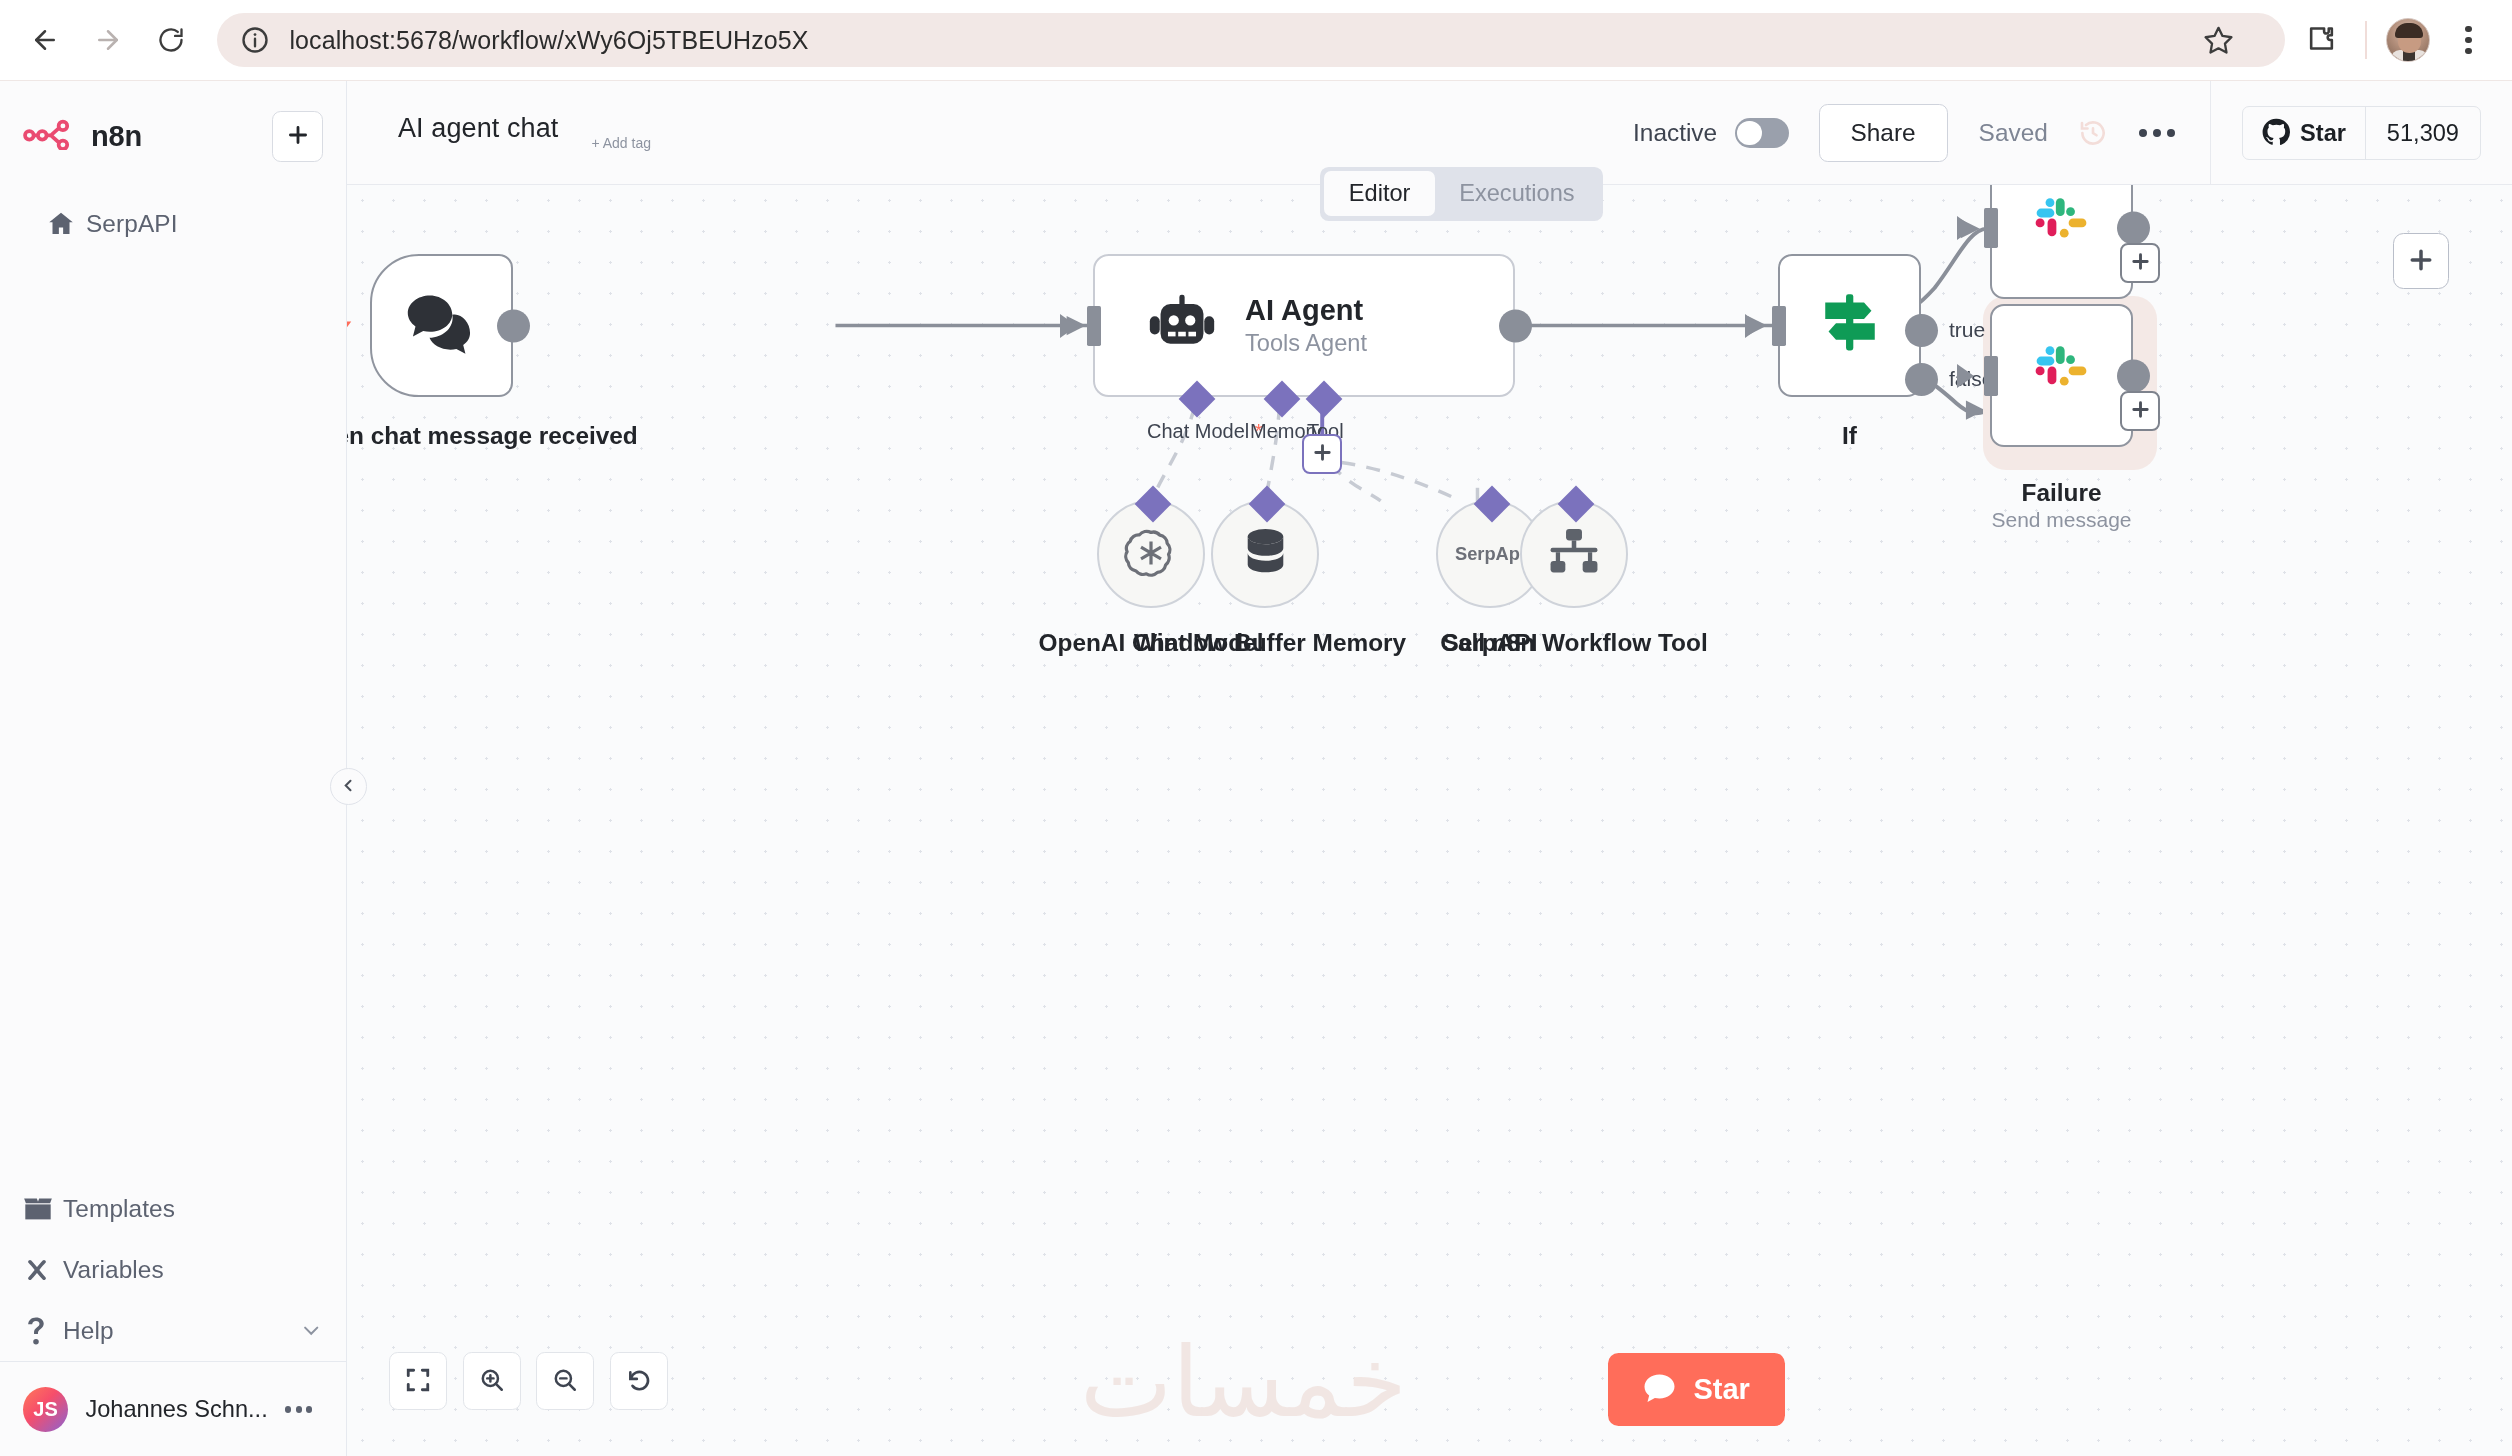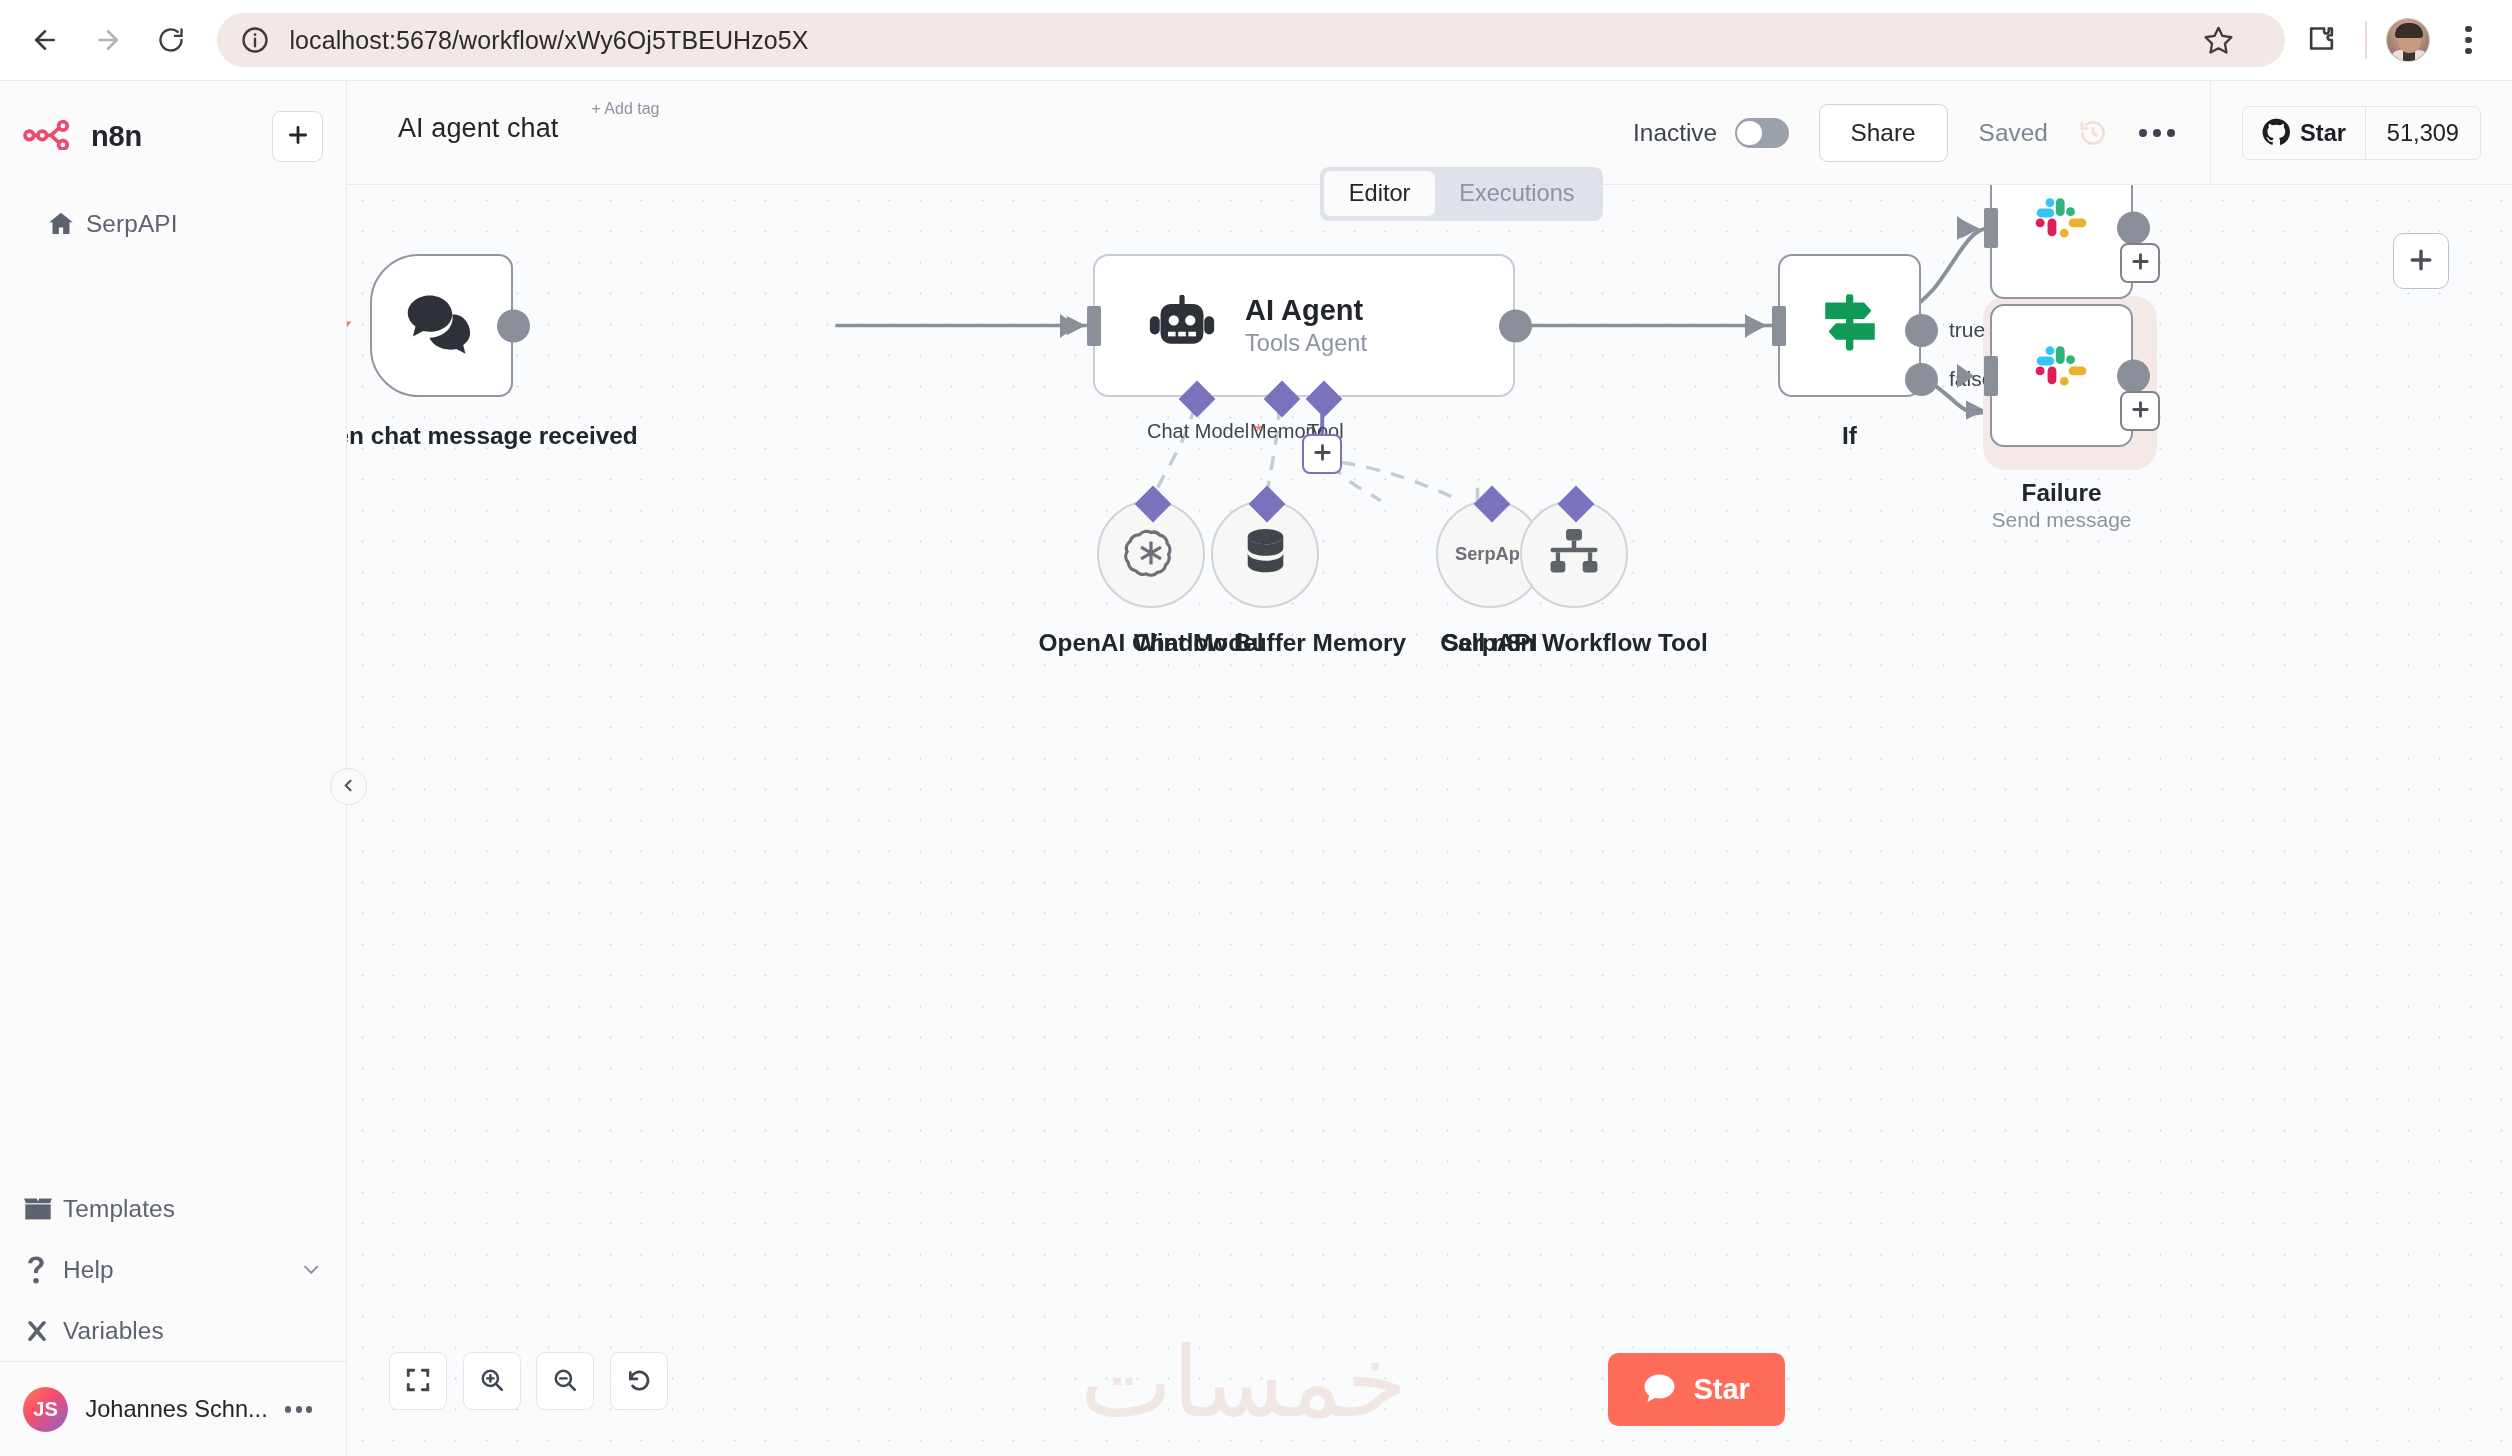--- a/index.html
+++ b/index.html
@@ -97,21 +97,21 @@
     cursor: pointer; z-index: 30;
   }
 
   
   #wf-header {
     position: absolute; top: 81px; left: 347px; width: 2165px; height: 104px;
     background: #fbfbfc; display: flex; align-items: flex-start;
     border-bottom: 0.9px solid #e8eaef;
   }
   #wf-title { font-size: 27px; color: #22252a; margin: 32px 0 0 51px; letter-spacing: 0.1px; }
-  #add-tag { font-size: 16px; color: #8d93a0; margin: 19px 0 0 33px; cursor: pointer; }
+  #add-tag { font-size: 14px; color: #8d93a0; margin: 54px 0 0 33px; cursor: pointer; }
   #wf-right { margin-left: auto; display: flex; align-items: center; height: 104px; padding-right: 0; }
   #inactive-label { font-size: 24.4px; color: #3e4450; margin-right: 17.4px; }
   #active-toggle {
     width: 54px; height: 30px; border-radius: 15px; background: #9aa0ac;
     position: relative; cursor: pointer; flex: 0 0 auto;
   }
   #active-toggle::after {
     content:''; position:absolute; left: 2.6px; top: 2.6px; width: 24.4px; height: 24.4px;
     border-radius: 50%; background: #fff;
   }
@@ -359,39 +359,39 @@
       <span class="nav-ico">
         <svg width="30" height="26" viewBox="0 0 26 22" fill="#5c6270">
             <path d="M2 7h22v13H2z"></path>
             <path d="M1 2h11l1.5 4H2.5zM14 2h11l-1.5 4H12.5z"></path>
           </svg>
       </span>
       <span class="nav-lbl">Templates</span>
     </div>
     <div class="nav-item">
       <span class="nav-ico">
+        <svg width="28" height="28" viewBox="0 0 24 24" fill="none" stroke="#5c6270" stroke-width="3.1" stroke-linecap="round">
+            <path d="M6 5c3 3 9 11 12 14M18 5C15 8 9 16 6 19"></path>
+          </svg>
+      </span>
+      <span class="nav-lbl">Variables</span>
+    </div>
+    <div class="nav-item">
+      <span class="nav-ico">
         <svg width="26" height="30" viewBox="0 0 20 26" fill="#5c6270">
             <path d="M10 1.2C6 1.2 3.4 3.6 3.2 7.2h3.5c.1-1.8 1.3-2.9 3.2-2.9 1.9 0 3.1 1 3.1 2.5 0 1.3-.7 2-2.3 3.2-1.8 1.4-2.5 2.5-2.4 4.6v.9h3.4v-.7c0-1.5.6-2.2 2.3-3.5 1.8-1.4 2.7-2.8 2.7-4.7C16.7 3.4 13.9 1.2 10 1.2z"></path>
             <circle cx="10" cy="22.4" r="2.4"></circle>
           </svg>
       </span>
       <span class="nav-lbl">Help</span>
       <span class="nav-chev">
         <svg width="24.4" height="24.4" viewBox="0 0 24 24" fill="none" stroke="#8d93a0" stroke-width="2" stroke-linecap="round">
             <path d="M6 9.5l6 6 6-6"></path>
           </svg>
       </span>
-    </div>
-    <div class="nav-item">
-      <span class="nav-ico">
-        <svg width="28" height="28" viewBox="0 0 24 24" fill="none" stroke="#5c6270" stroke-width="3.1" stroke-linecap="round">
-            <path d="M6 5c3 3 9 11 12 14M18 5C15 8 9 16 6 19"></path>
-          </svg>
-      </span>
-      <span class="nav-lbl">Variables</span>
     </div>
 
     <div id="sidebar-user">
       <span id="user-avatar">JS</span>
       <span id="user-name">Johannes Schn...</span>
       <span id="user-kebab">
         <span></span>
           <span></span>
           <span></span>
       </span>

